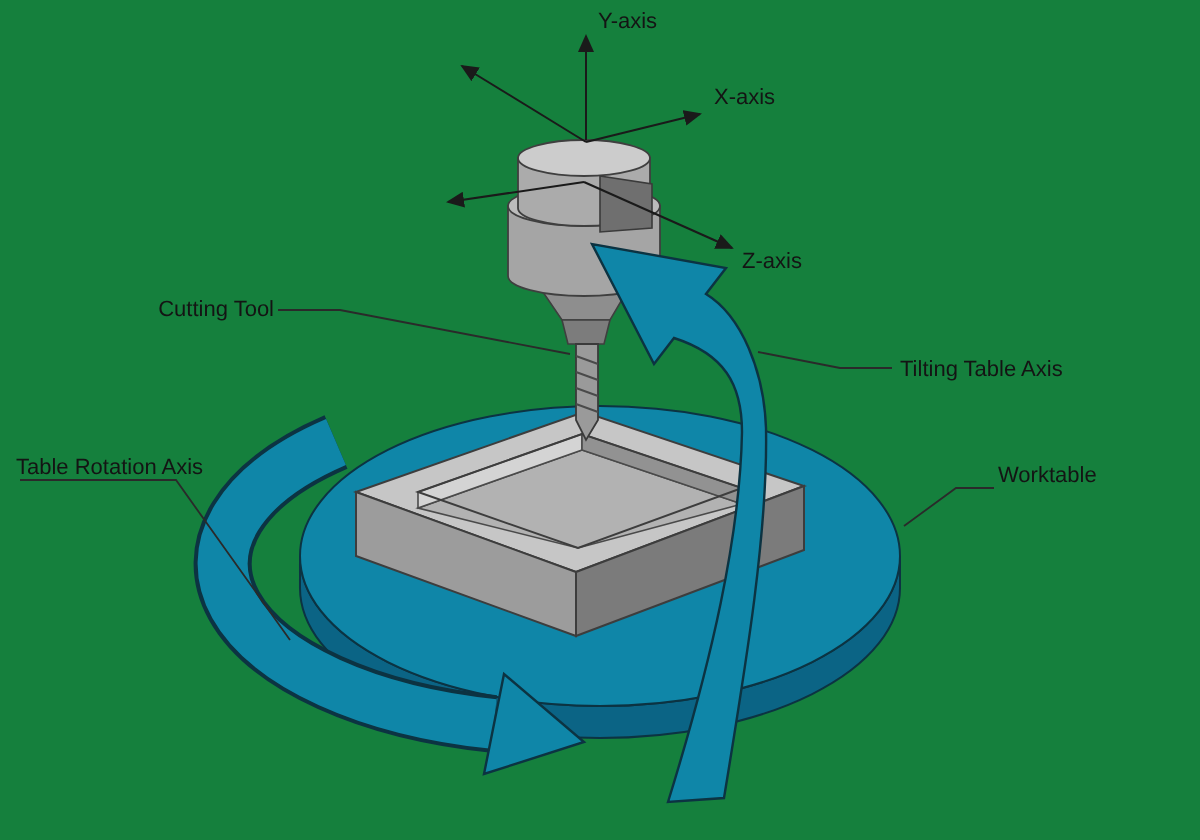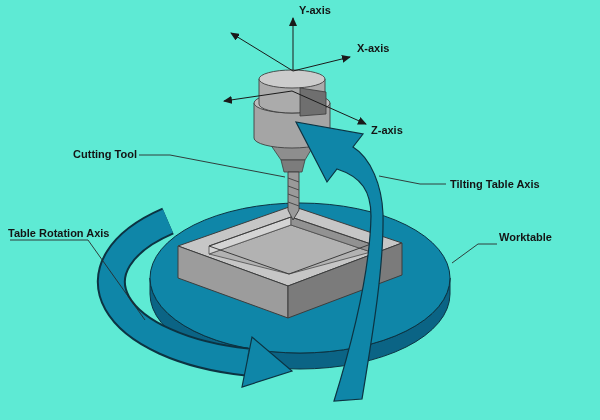--- a/index.html
+++ b/index.html
@@ -1,18 +1,18 @@
 <!DOCTYPE html>
 <html><head>
 <meta charset="utf-8">
 <style>
   html,body{margin:0;padding:0;background:#ffffff;}
   .stage{
-    position:relative;width:600px;height:420px;background:#5eead4;
-    font-family:"Liberation Sans",sans-serif;overflow:hidden;font-weight:bold;
+    position:relative;width:600px;height:420px;background:#15803d;
+    font-family:"Liberation Sans",sans-serif;overflow:hidden;
   }
   svg{display:block;}
   svg text{
     font-family:"Liberation Sans",sans-serif;
     font-size:11px;
     fill:#141414;
   }
 </style>
 </head>
 <body>

